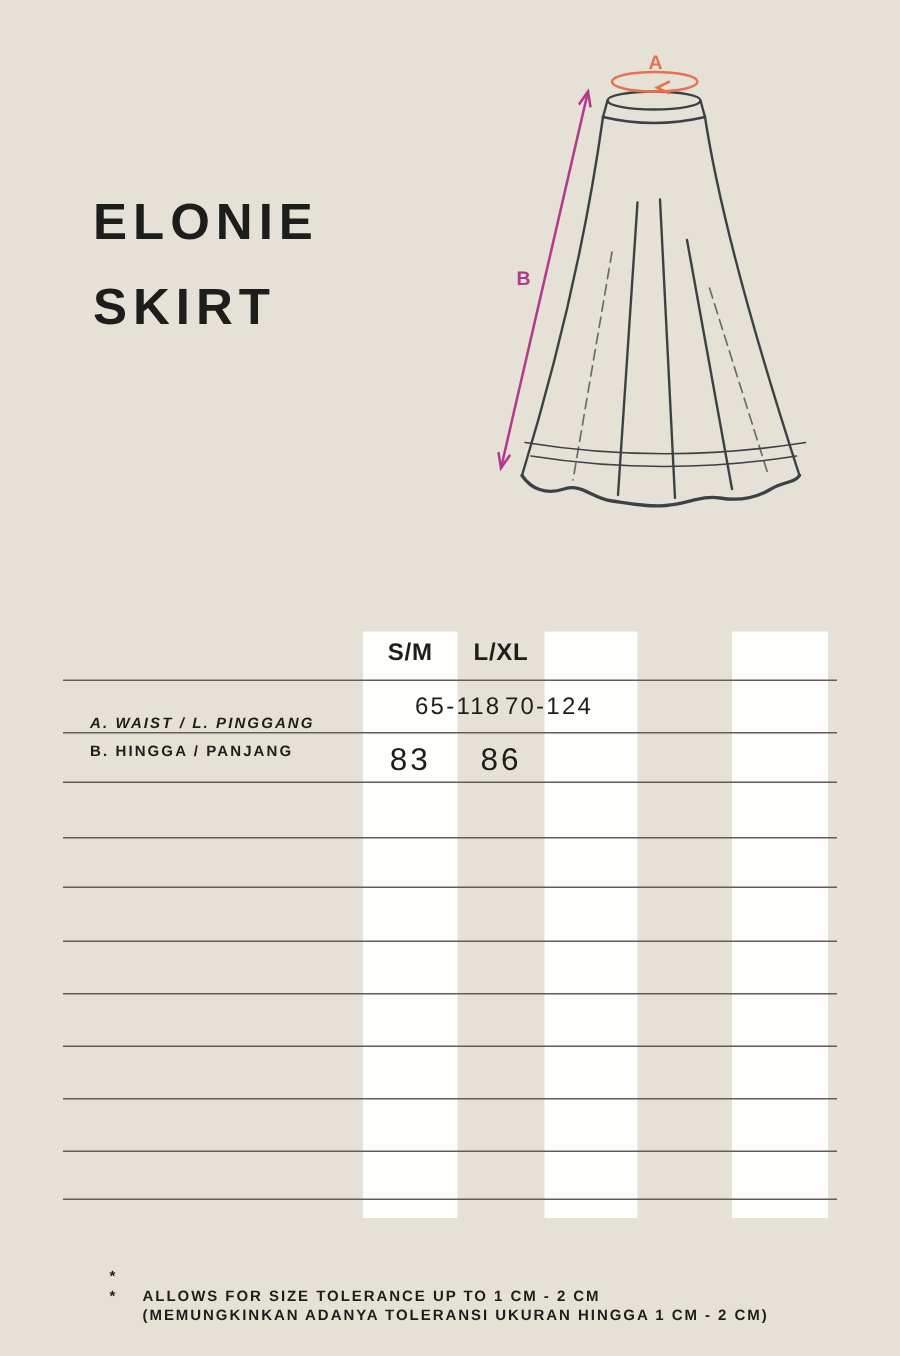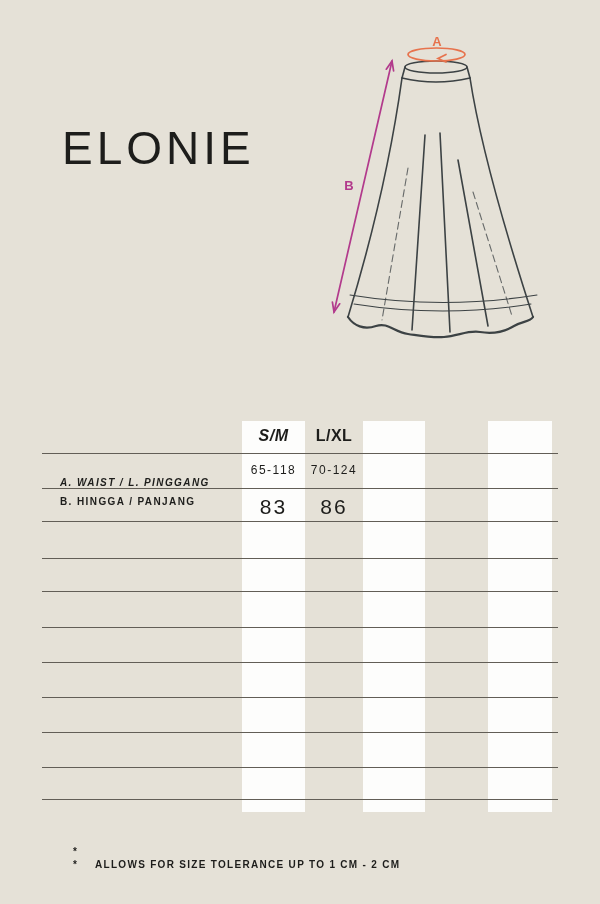--- a/index.html
+++ b/index.html
@@ -5,21 +5,21 @@
   html,body{margin:0;padding:0;}
   body{
     width:600px;height:904px;position:relative;overflow:hidden;
     background:var(--bg,#e5e1d7);
     font-family:"Liberation Sans","DejaVu Sans",sans-serif;
     color:var(--ink,#1d1d1b);
   }
   
   .title{
     position:absolute;left:62px;top:120px;
-    font-size:46px;line-height:57px;font-weight:400;
+    font-size:34px;line-height:57px;font-weight:700;
     letter-spacing:4px;color:var(--ink);
   }
   
   .figure{position:absolute;left:328px;top:20px;width:240px;height:330px;}
   .figure svg{width:100%;height:100%;display:block;}
   .outline{stroke:var(--outline,#3c4244);stroke-width:1.6;}
   .outline .faint{stroke-width:1.1;opacity:.75;stroke-dasharray:7 4;}
   .outline .thin{stroke-width:1.1;}
   .outline .heavy{stroke-width:2.2;}
   .waist-marker{stroke:var(--accent-waist,#e7734d);stroke-width:1.7;}
@@ -35,33 +35,34 @@
   .tline{position:absolute;left:0;width:516px;height:1px;background:var(--rule,#625e56);}
   .th{
     position:absolute;transform:translateX(-50%);
     font-size:16px;font-weight:700;letter-spacing:.5px;white-space:nowrap;
   }
   .row-label{
     position:absolute;left:18px;
     font-size:10px;font-weight:700;letter-spacing:1.4px;white-space:nowrap;
   }
   .cell{position:absolute;transform:translateX(-50%);white-space:nowrap;}
-  .val-sm{font-size:12px;letter-spacing:1.5px;}
+  .val-sm{font-size:16px;letter-spacing:1.5px;margin-left:32px;}
   .val-lg{font-size:21px;letter-spacing:2px;}
   
   .footnotes{position:absolute;left:73px;top:845px;width:500px;}
   .fn-row{display:flex;line-height:13px;font-size:10px;font-weight:700;letter-spacing:1.3px;}
   .fn-marker{width:22px;flex:0 0 22px;}
   .fn-text{white-space:pre-wrap;}
 </style>
 </head>
 <body style="--bg: #e5e1d7; --stripe: #fdfdfc; --rule: #625e56; --ink: #1d1d1b; --outline: #3c4244; --accent-waist: #e7734d; --accent-length: #b23a8c;">
 
 <div class="title">
   <div>ELONIE</div>
+  <div>SKIRT</div>
 </div>
 
 <div class="figure">
   <svg viewBox="0 0 240 330">
     <g class="outline" fill="none" stroke-linecap="round">
       <ellipse cx="108" cy="47" rx="31" ry="6"></ellipse>
       <path d="M77,47 L74,58"></path>
       <path d="M139,47 L142,58"></path>
       <path d="M74,58 Q108,66 142,58"></path>
       <path d="M74,58 C64,130 45,215 20,297"></path>
@@ -97,31 +98,35 @@
     <div class="tline" style="top: 66.5px;"></div>
     <div class="tline" style="top: 100px;"></div>
     <div class="tline" style="top: 137px;"></div>
     <div class="tline" style="top: 170px;"></div>
     <div class="tline" style="top: 206px;"></div>
     <div class="tline" style="top: 241px;"></div>
     <div class="tline" style="top: 276px;"></div>
     <div class="tline" style="top: 311px;"></div>
     <div class="tline" style="top: 346px;"></div>
     <div class="tline" style="top: 378px;"></div>
-    <div class="th" style="left: 231.5px; top: 6px; font-style: italic;">S/M</div>
+    <div class="th" style="left: 231.5px; top: 6px;">S/M</div>
     <div class="th" style="left: 292px; top: 6px;">L/XL</div>
     <div class="row-label" style="top: 56px; font-style: italic;">A. WAIST / L. PINGGANG</div>
     <div class="cell val-sm" style="left: 231.5px; top: 41.5px;">65-118</div>
     <div class="cell val-sm" style="left: 292px; top: 41.5px;">70-124</div>
     <div class="row-label" style="top: 75px;">B. HINGGA / PANJANG</div>
     <div class="cell val-lg" style="left: 231.5px; top: 73.5px;">83</div>
     <div class="cell val-lg" style="left: 292px; top: 73.5px;">86</div>
   </div>
 
 <div class="footnotes">
     <div class="fn-row">
       <span class="fn-marker">*</span>
     </div>
     <div class="fn-row">
       <span class="fn-marker">*</span>
       <span class="fn-text">ALLOWS FOR SIZE TOLERANCE UP TO 1 CM - 2 CM</span>
     </div>
+    <div class="fn-row">
+      <span class="fn-marker"></span>
+      <span class="fn-text">(MEMUNGKINKAN ADANYA TOLERANSI UKURAN HINGGA 1 CM - 2 CM)</span>
+    </div>
   </div>
 
 </body></html>

